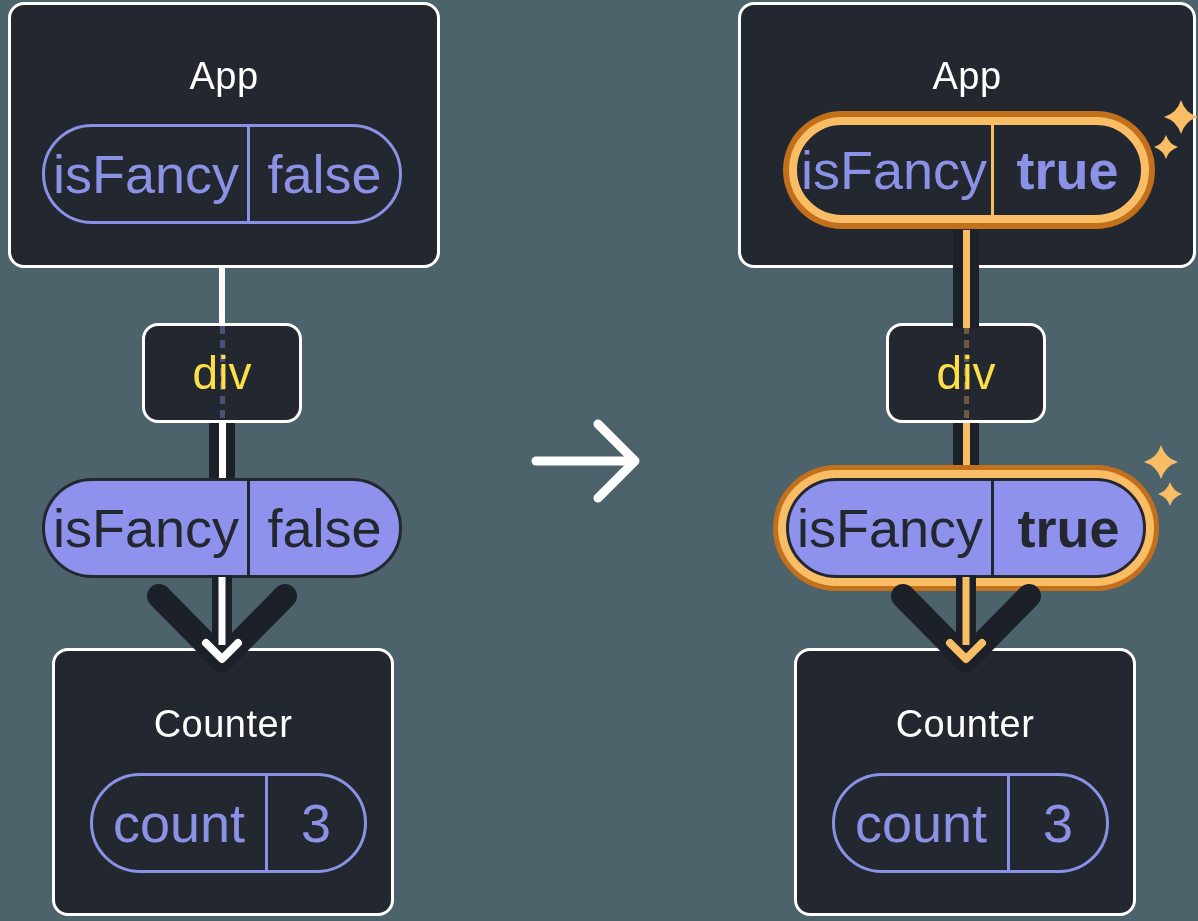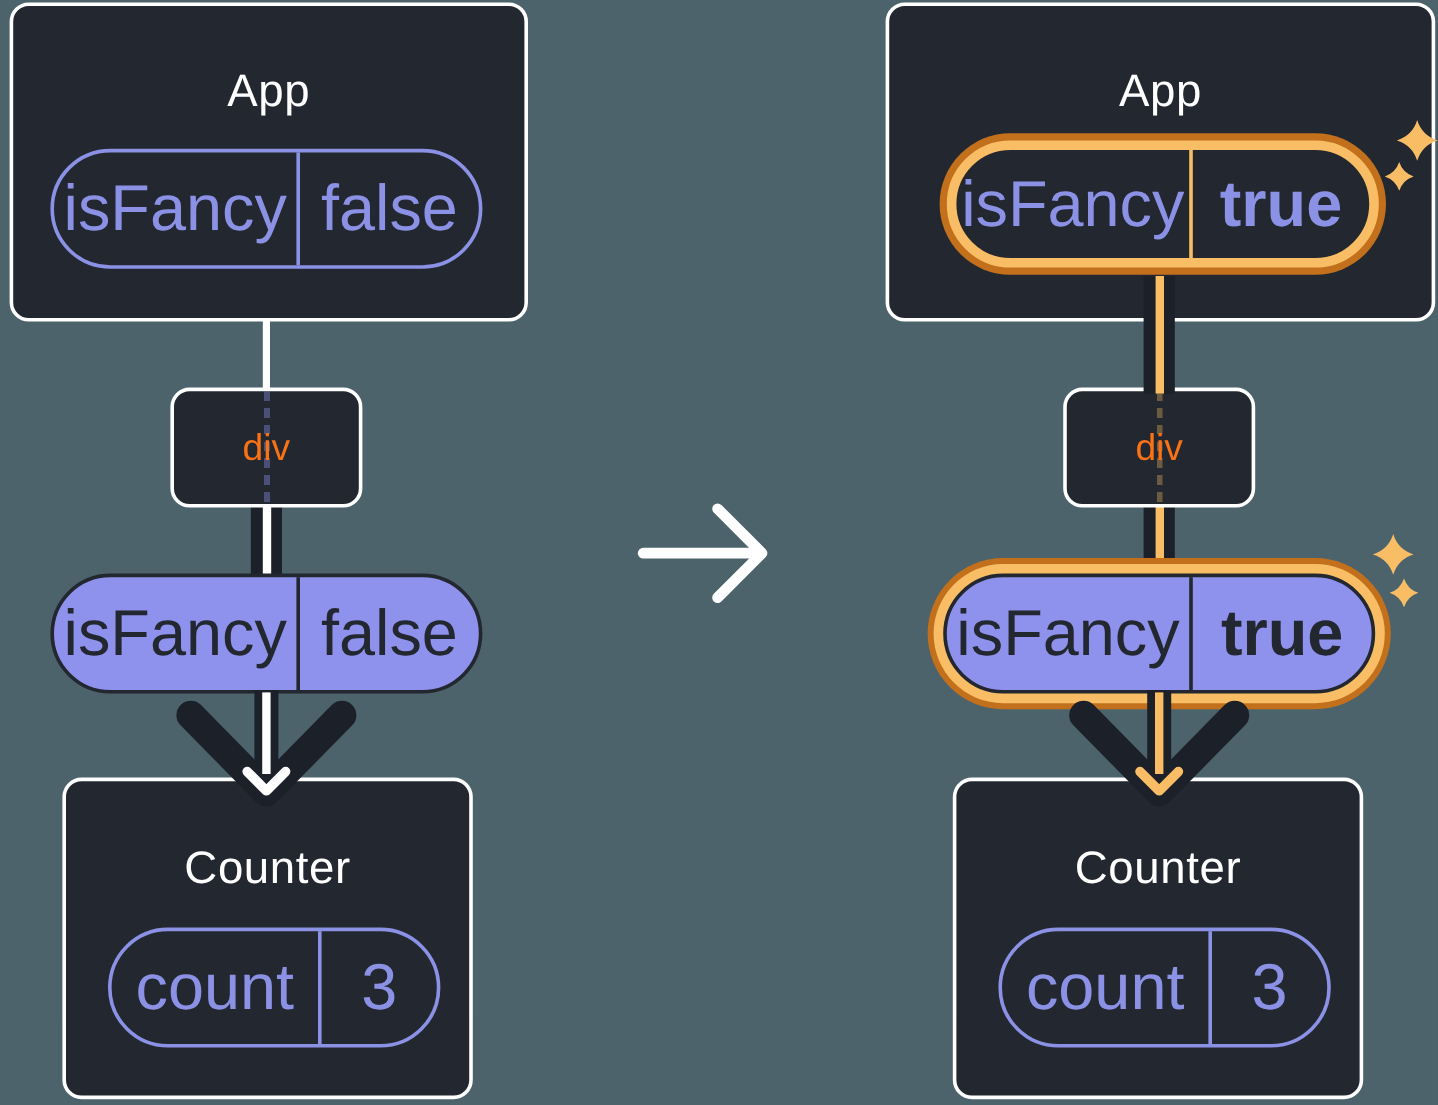--- a/index.html
+++ b/index.html
@@ -37,21 +37,21 @@
   .count-pill .cell-key{width:172px}
   .count-pill .cell-val{border-left:3px solid var(--purple)}
 
   .vline{position:absolute;background:#fff;z-index:1}
   .composite{position:absolute;background:var(--arrow-dark);display:flex;justify-content:center}
   .composite .stripe{width:7px;height:100%}
   .stripe-white{background:#fff}
   .stripe-orange{background:var(--orange-light)}
   .z1{z-index:1}.z3{z-index:3}
 
-  .divbox-label{display:flex;align-items:center;justify-content:center;height:100%;color:#f97316;font-size:31px;position:relative;z-index:1}
+  .divbox-label{display:flex;align-items:center;justify-content:center;height:100%;color:#fde047;font-size:46px;position:relative;z-index:1}
   .faint-stripe{position:absolute;top:0;bottom:0;left:50%;width:5px;margin-left:-2.5px;z-index:0;
     -webkit-mask-image:repeating-linear-gradient(to bottom,#000 0 8px,transparent 8px 14px);
     mask-image:repeating-linear-gradient(to bottom,#000 0 8px,transparent 8px 14px)}
   .faint-purple{background:rgba(143,146,236,.38)}
   .faint-orange{background:rgba(249,190,101,.35)}
 
   svg.overlay{position:absolute;inset:0;z-index:4;pointer-events:none}
   .ad{stroke:var(--arrow-dark);fill:none}
   .aw{stroke:#fff;fill:none}
   .ao{stroke:var(--orange-light);fill:none}

